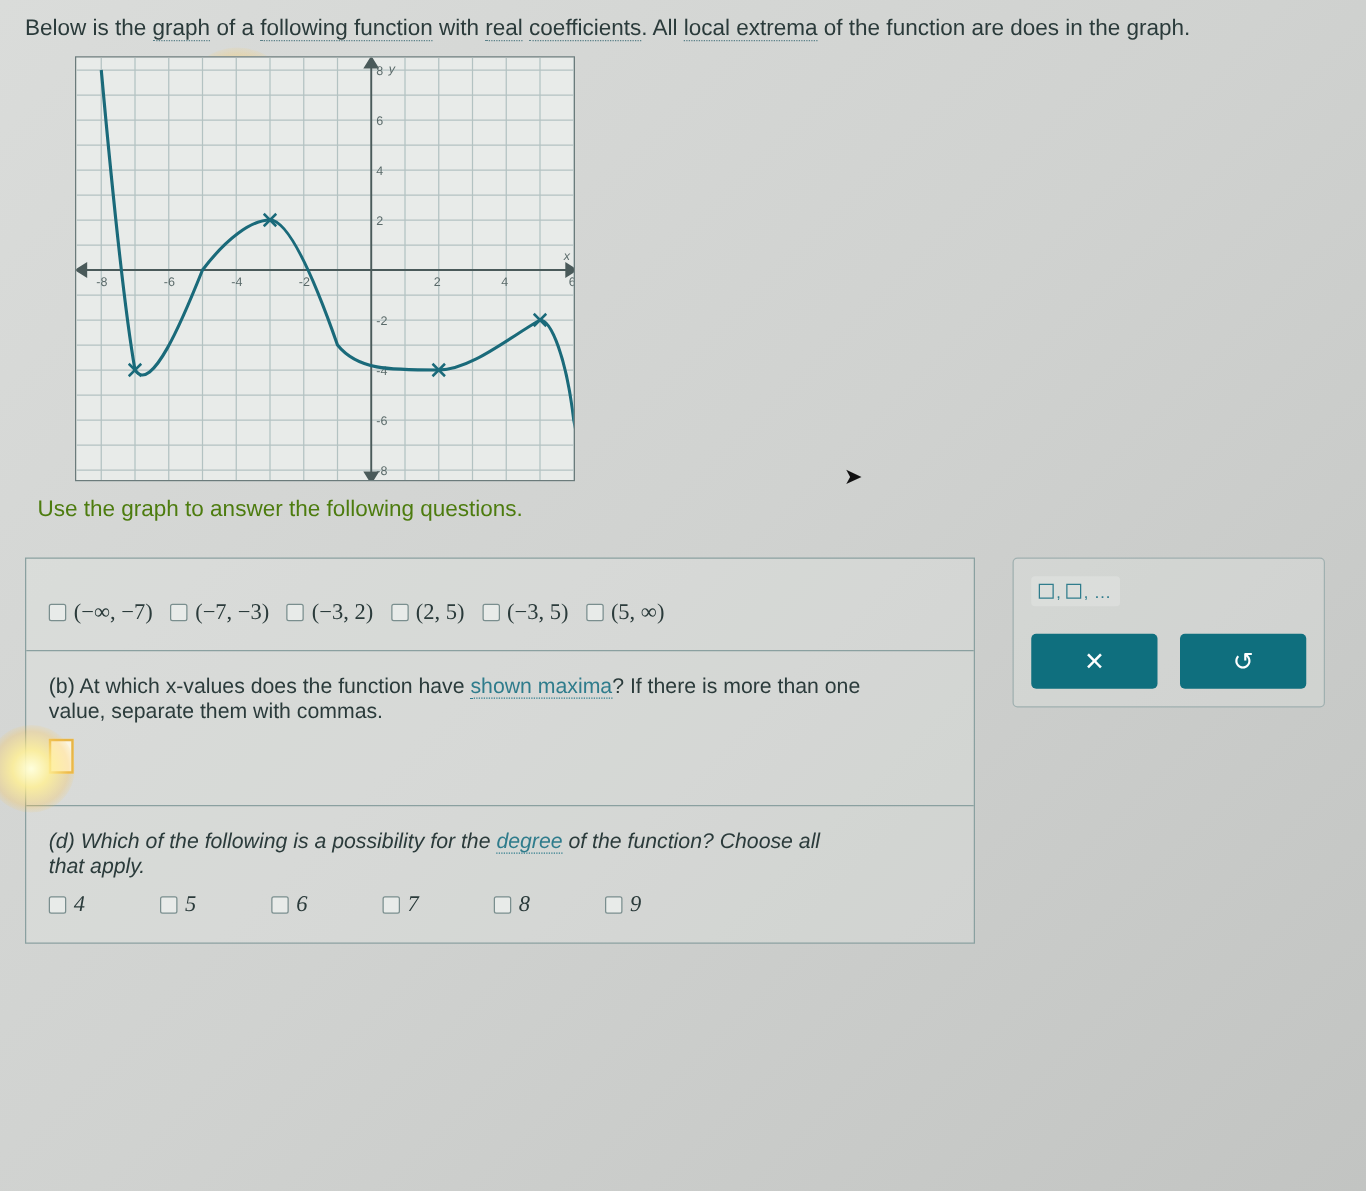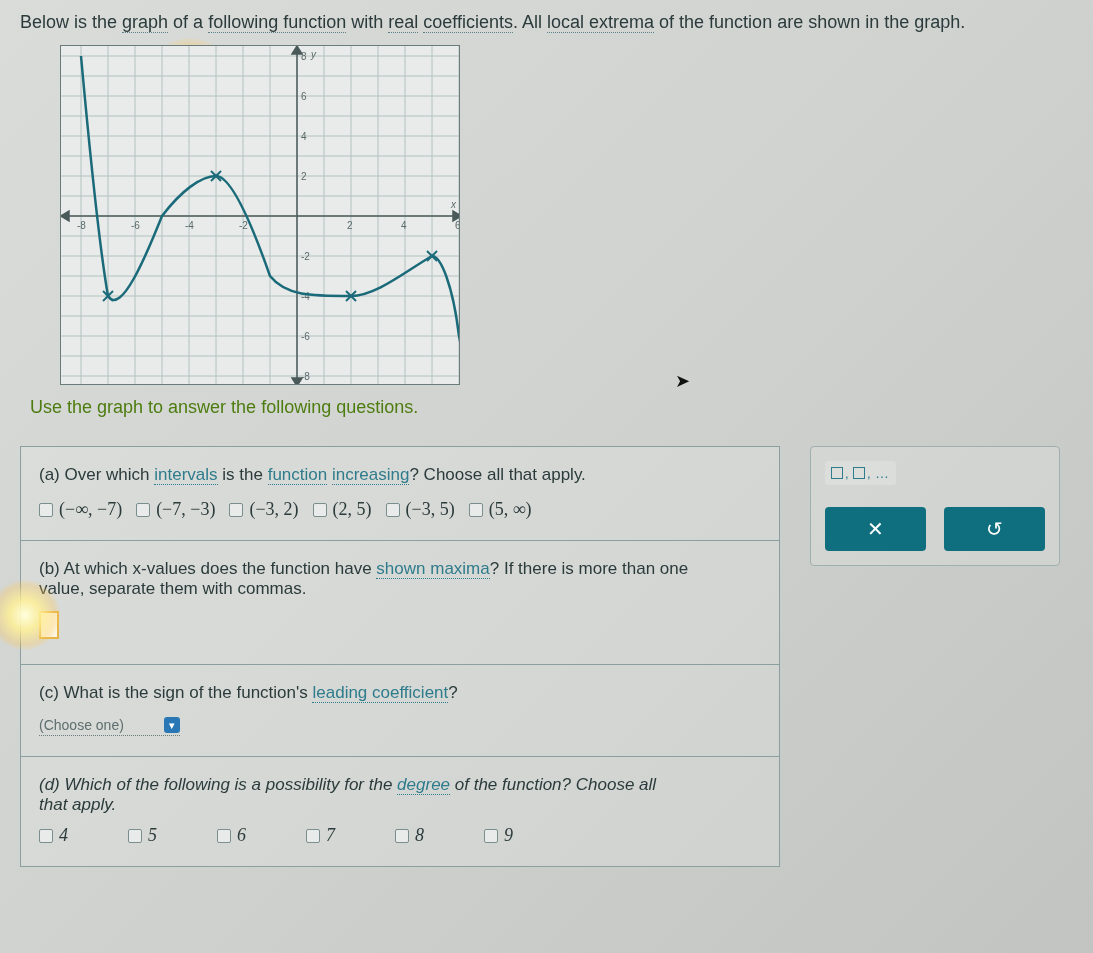--- a/index.html
+++ b/index.html
@@ -142,21 +142,21 @@
     .flare1 { left: 145px; top: 38px; }
     .flare2 { left: -10px; top: 580px; width: 70px; height: 70px; }
   </style>
 </head>
 <body>
 
 <div class="flare flare1"></div>
 <div class="flare flare2"></div>
 
 <p class="intro">
-  <span>Below is the </span><span class="udot">graph</span><span> of a </span><span class="udot">following function</span><span> with </span><span class="udot">real</span><span> </span><span class="udot">coefficients</span><span>. All </span><span class="udot">local extrema</span><span> of the function are shown in the graph.</span>
+  <span>Below is the </span><span class="udot">graph</span><span> of a </span><span class="udot">following function</span><span> with </span><span class="udot">real</span><span> </span><span class="udot">coefficients</span><span>. All </span><span class="udot">local extrema</span><span> of the function are does in the graph.</span>
 </p>
 
 <div class="graph-container">
   <svg viewBox="0 0 400 340" width="400" height="340">
 
     <g stroke="#b3c2c2" stroke-width="1">
       <line x1="20" y1="0" x2="20" y2="340"></line>
         <line x1="47" y1="0" x2="47" y2="340"></line>
         <line x1="74" y1="0" x2="74" y2="340"></line>
         <line x1="101" y1="0" x2="101" y2="340"></line>
@@ -243,23 +243,20 @@
 </div>
 
 <p class="use-text">Use the graph to answer the following questions.</p>
 
 <div class="cursor-ptr">➤</div>
 
 <div class="main-row">
   <div class="qbox">
 
     <div class="qsection">
-      <div>
-        <span>(a) Over which </span><span class="link">intervals</span><span> is the </span><span class="link">function</span><span> </span><span class="link">increasing</span><span>? Choose all that apply.</span>
-      </div>
       <div class="checks-row">
         <span class="ck">
             <span class="ckbox"></span>
             <span>(−∞, −7)</span>
           </span>
         <span class="ck">
             <span class="ckbox"></span>
             <span>(−7, −3)</span>
           </span>
         <span class="ck">
@@ -282,29 +279,20 @@
     </div>
 
     <div class="qsection">
       <div>
         <span>(b) At which x-values does the function have </span><span class="link">shown maxima</span><span>? If there is more than one</span><br>
         <span>value, separate them with commas.</span>
       </div>
       <span class="input-box"></span>
     </div>
 
-    <div class="qsection">
-      <div>
-        <span>(c) What is the sign of the function's </span><span class="link">leading coefficient</span><span>?</span>
-      </div>
-      <span class="select-wrap">
-        <span class="select-label">(Choose one)</span>
-        <span class="select-ico">▾</span>
-      </span>
-    </div>
 
     <div class="qsection">
       <div>
         <span>(d) Which of the following is a possibility for the </span><span class="link">degree</span><span> of the function? Choose all</span><br>
         <span>that apply.</span>
       </div>
       <div class="d-checks">
         <span class="ck">
             <span class="ckbox"></span>
             <span>4</span>

